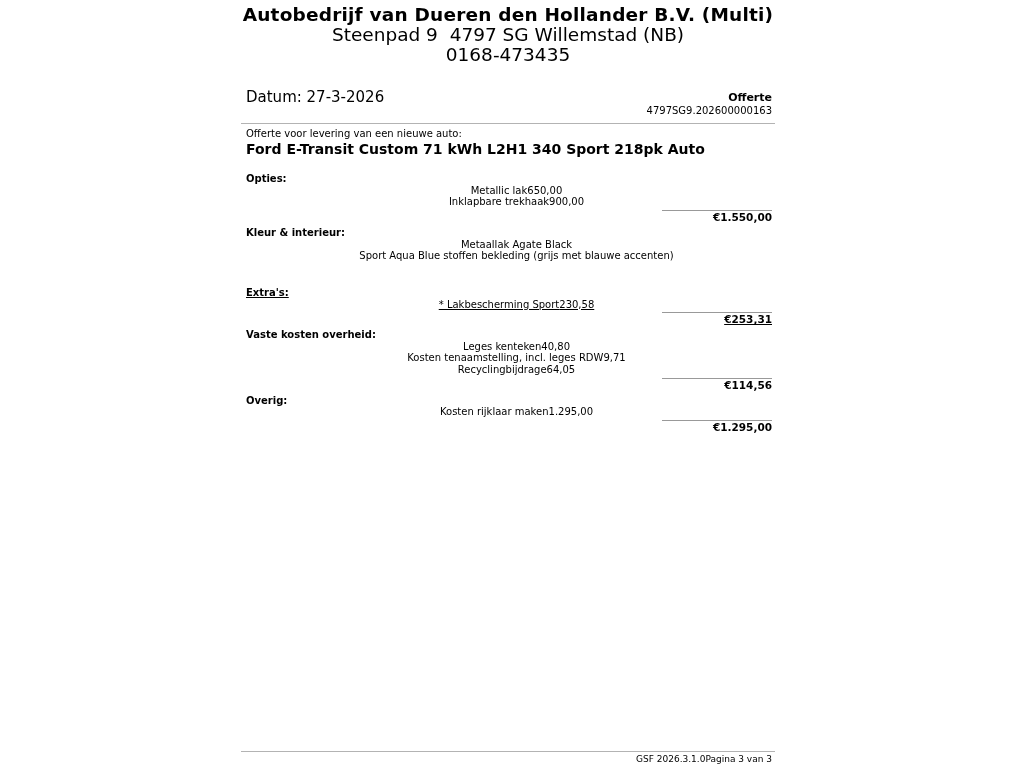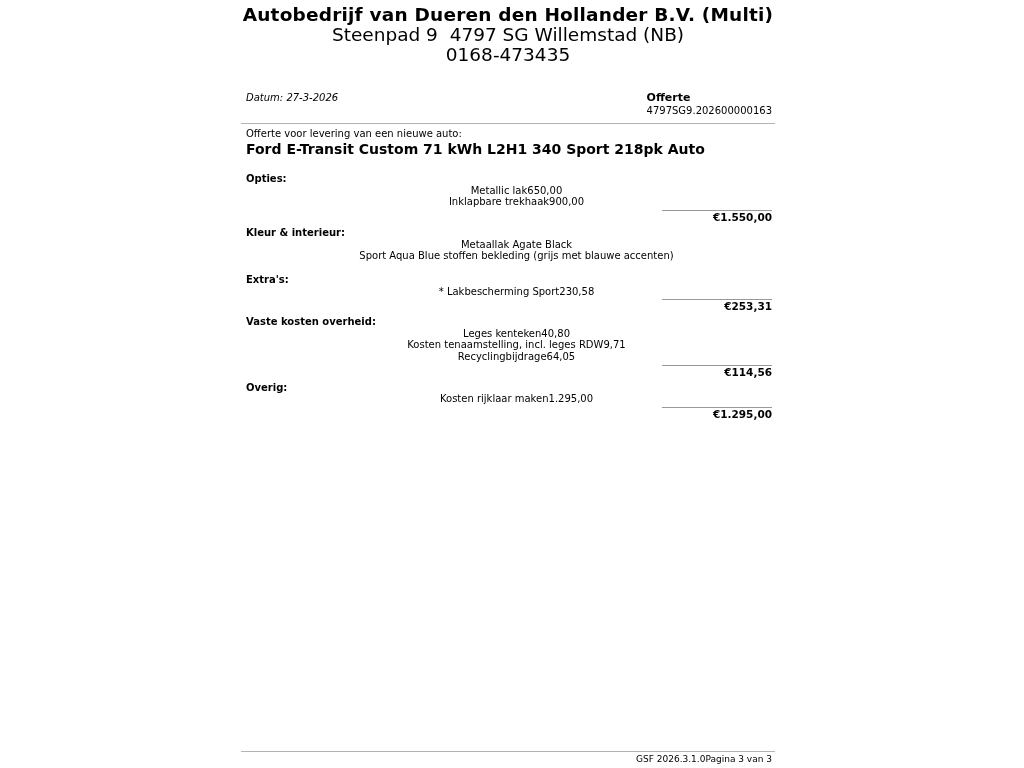--- a/index.html
+++ b/index.html
@@ -10,36 +10,36 @@
 
   
   .doc-header { text-align:center; padding-top:1px; }
   .company { font-size:18.5px; font-weight:bold; line-height:20px; letter-spacing:0.2px; }
   .address { font-size:18.5px; font-weight:normal; line-height:20px; white-space:pre; }
   .phone   { font-size:18.5px; font-weight:normal; line-height:20px; }
 
   
   .meta { margin-top:26px; display:flex; justify-content:space-between; align-items:flex-start;
           padding:0 3px 0 5px; }
-  .meta-date { font-size:10px; line-height:13px;font-style:italic; }
-  .meta-right { }
+  .meta-date { font-size:15px; line-height:13px; }
+  .meta-right { text-align:right; }
   .doc-type { font-size:11px; font-weight:bold; line-height:13px; }
   .doc-number { font-size:10px; line-height:13px; }
 
   .rule-full { border:none; border-top:1px solid #b3b3b3; margin-top:6px; }
 
   
   .intro-line { margin-top:4px; padding-left:5px; font-size:10px; line-height:12px; }
   .vehicle-title { margin-top:1px; padding-left:5px; font-size:14px; font-weight:bold; line-height:16px; }
 
   
   .section { }
   .sec-gap-after-title { margin-top:16px; }
   .sec-gap-small { margin-top:3px; }
-  .sec-gap-large { margin-top:12px; }
+  .sec-gap-large { margin-top:25px;text-decoration:underline; }
   .sec-title { font-size:10px; font-weight:bold; line-height:11.7px; padding-left:5px; }
   .item { display:flex; justify-content:center; font-size:10px; line-height:11.7px;
           padding-left:20px; padding-right:3px; }
   .item-label { white-space:pre; }
   .item-value { text-align:right; }
   .subrule { width:110px; border:none; border-top:1px solid #999; margin:2px 3px 0 auto; }
   .subtotal { text-align:right; font-size:10.5px; font-weight:bold; line-height:11.7px;
               padding-right:3px; margin-top:1px; }
 
   

